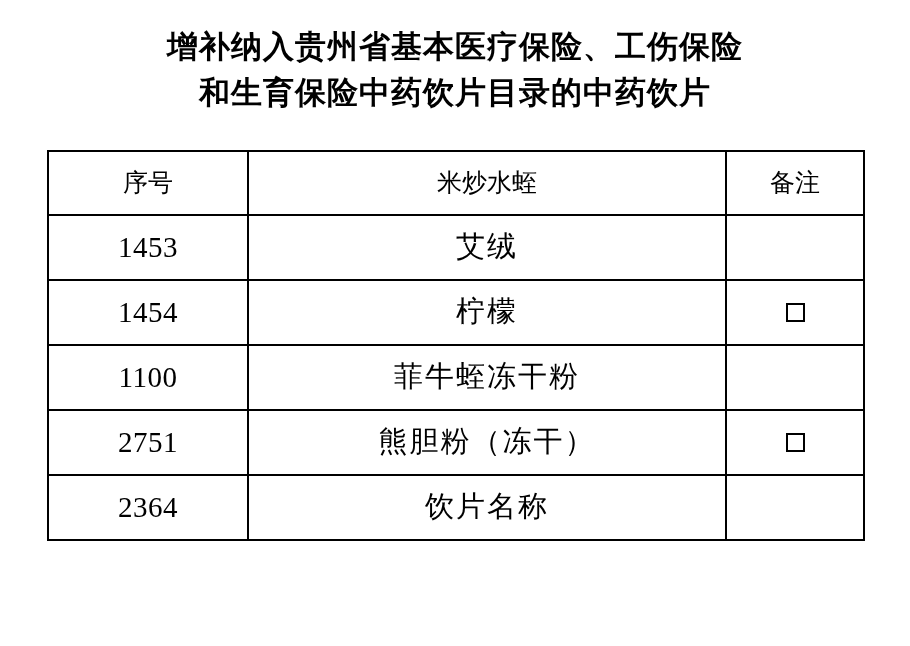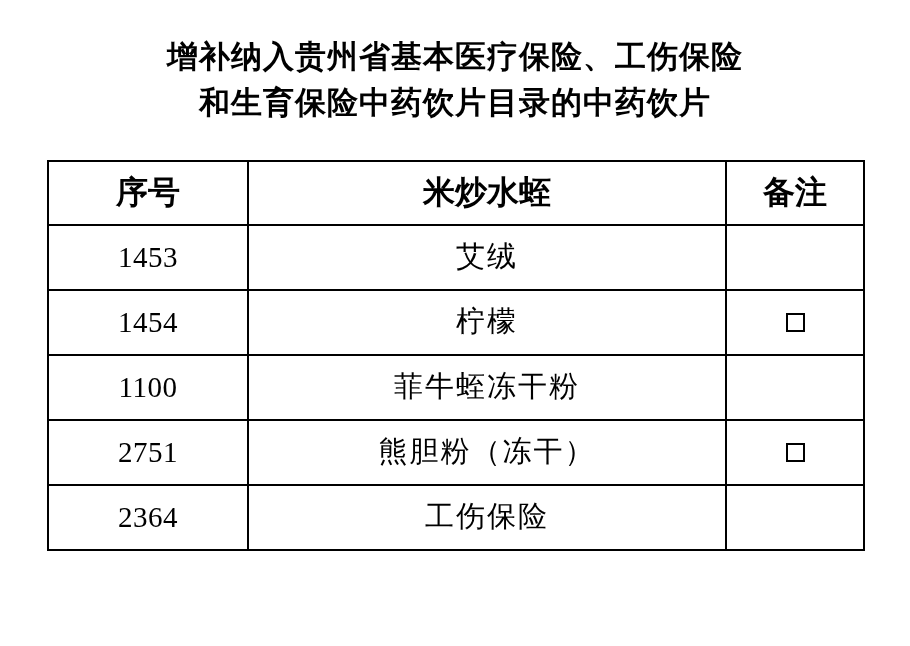--- a/index.html
+++ b/index.html
@@ -19,21 +19,21 @@
     height: 646px;
     position: relative;
     box-sizing: border-box;
   }
   .doc-title {
     text-align: center;
     font-weight: bold;
     font-size: 31px;
     line-height: 1.48;
     letter-spacing: 1px;
-    padding-top: 34px;
+    padding-top: 24px;
     font-family: "Liberation Serif", "DejaVu Serif", serif;
   }
   .doc-title .line {
     display: block;
     white-space: nowrap;
   }
   .table-wrap {
     margin: 34px auto 0 auto;
     width: 816px;
   }
@@ -45,22 +45,22 @@
   table.listing td, table.listing th {
     border: 2px solid #000000;
     text-align: center;
     vertical-align: middle;
     font-size: 29px;
     height: 61px;
     font-weight: normal;
     font-family: "Liberation Serif", "DejaVu Serif", serif;
   }
   table.listing thead th {
-    font-weight: bold;
-    font-size: 32px;
+    font-weight: normal;
+    font-size: 25px;
     height: 60px;
   }
   col.c-no { width: 200px; }
   col.c-name { width: 478px; }
   col.c-note { width: 138px; }
   .cell-num {
     font-size: 24px;
     letter-spacing: 0.5px;
   }
   .cell-name {
@@ -115,20 +115,20 @@
           <td class="cell-name">菲牛蛭冻干粉</td>
           <td><span class="box-mark-holder"></span></td>
         </tr>
         <tr>
           <td class="cell-num">2751</td>
           <td class="cell-name">熊胆粉（冻干）</td>
           <td><span class="box-mark"></span></td>
         </tr>
         <tr>
           <td class="cell-num">2364</td>
-          <td class="cell-name">工伤保险</td>
+          <td class="cell-name">饮片名称</td>
           <td><span class="box-mark-holder"></span></td>
         </tr>
       </tbody>
     </table>
   </div>
 
 </div>
 
 </body></html>

